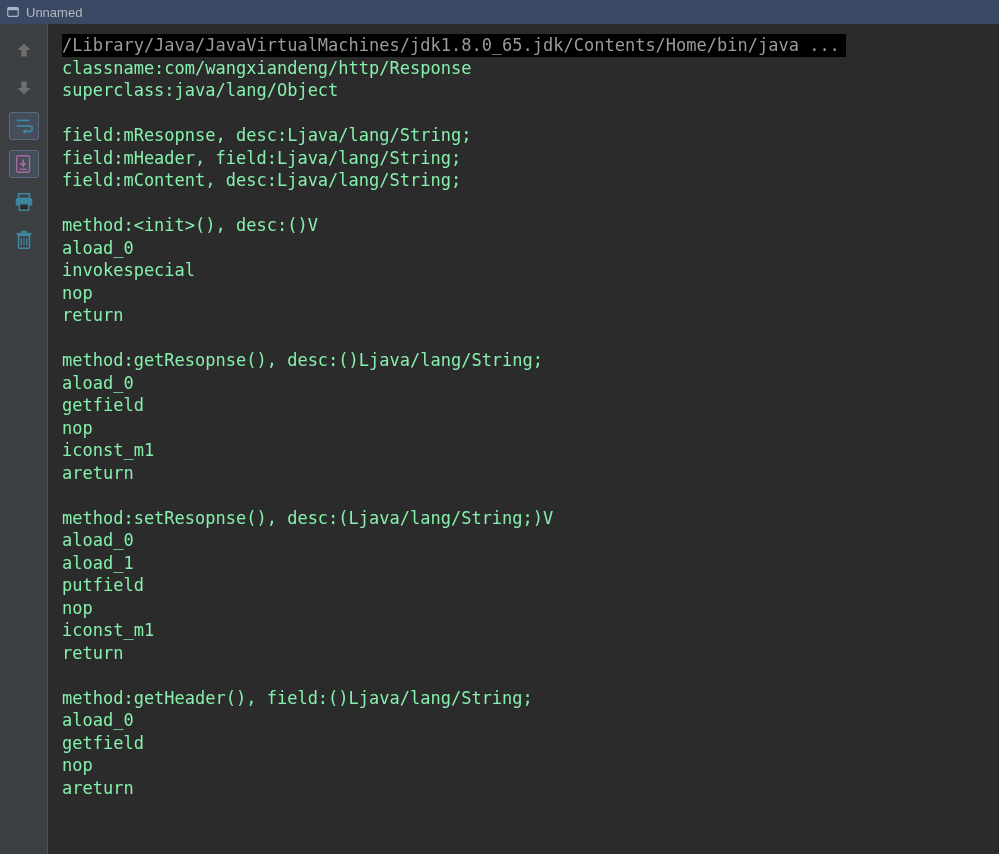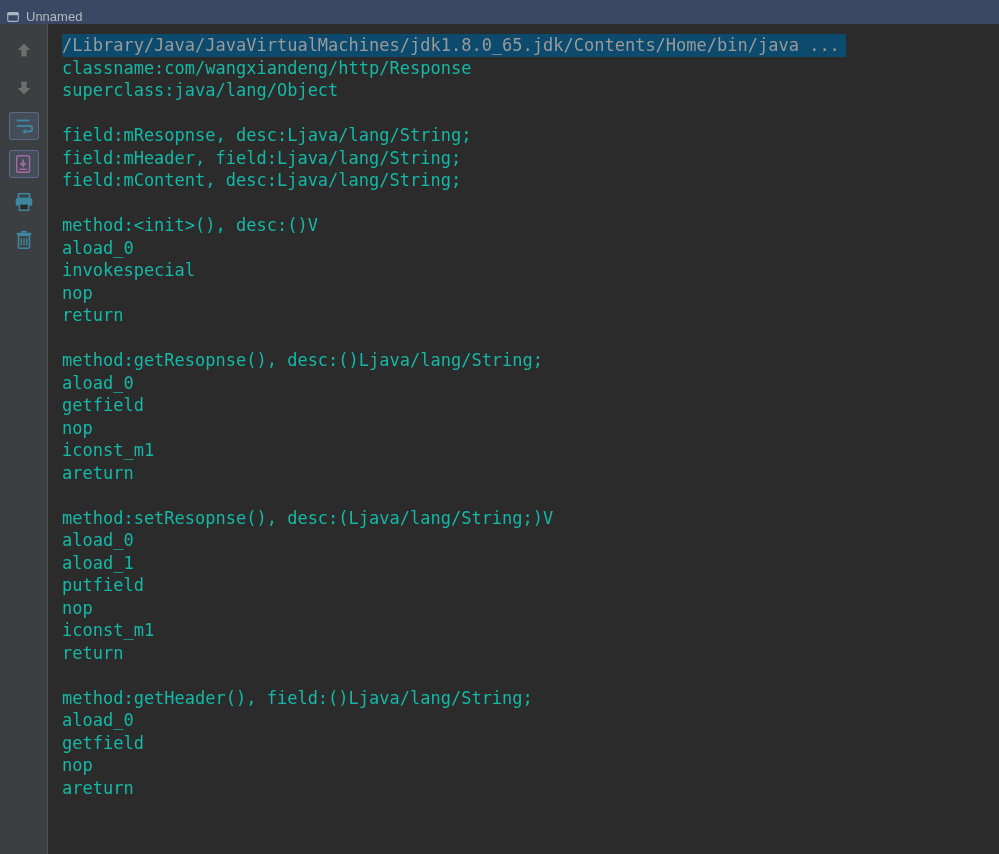--- a/index.html
+++ b/index.html
@@ -1,21 +1,21 @@
 <!DOCTYPE html>
 <html><head>
 <meta charset="utf-8">
 <style>
   * { margin: 0; padding: 0; box-sizing: border-box; }
   html, body { width: 999px; height: 854px; overflow: hidden; background: #3c3f41; font-family: "Menlo", "Consolas", monospace; }
   .titlebar {
     height: 24px;
     background: #3a4863;
     display: flex;
-    align-items: flex-end;
+    align-items: center;
     padding-left: 6px;
     gap: 6px;
   }
   .titlebar .close-icon {
     width: 14px; height: 14px;
     display: flex; align-items: center; justify-content: center;
   }
   .titlebar .close-icon svg { width: 14px; height: 14px; }
   .titlebar .title {
     color: #b2b8c0;
@@ -49,25 +49,25 @@
   }
   .console {
     flex: 1;
     background: #2b2b2b;
     padding: 10px 10px 10px 14px;
     overflow: hidden;
   }
   .console-line {
     font-size: 17px;
     line-height: 22.5px;
-    color: #14b8a6;
+    color: #86efac;
     white-space: pre;
   }
   .console-line.header {
-    background: #0c4a6e;
+    background: #000000;
     color: #9a9a9a;
     display: inline-block;
     padding-right: 6px;
   }
 </style>
 </head>
 <body>
 
 <div class="titlebar">
   <span class="close-icon">

